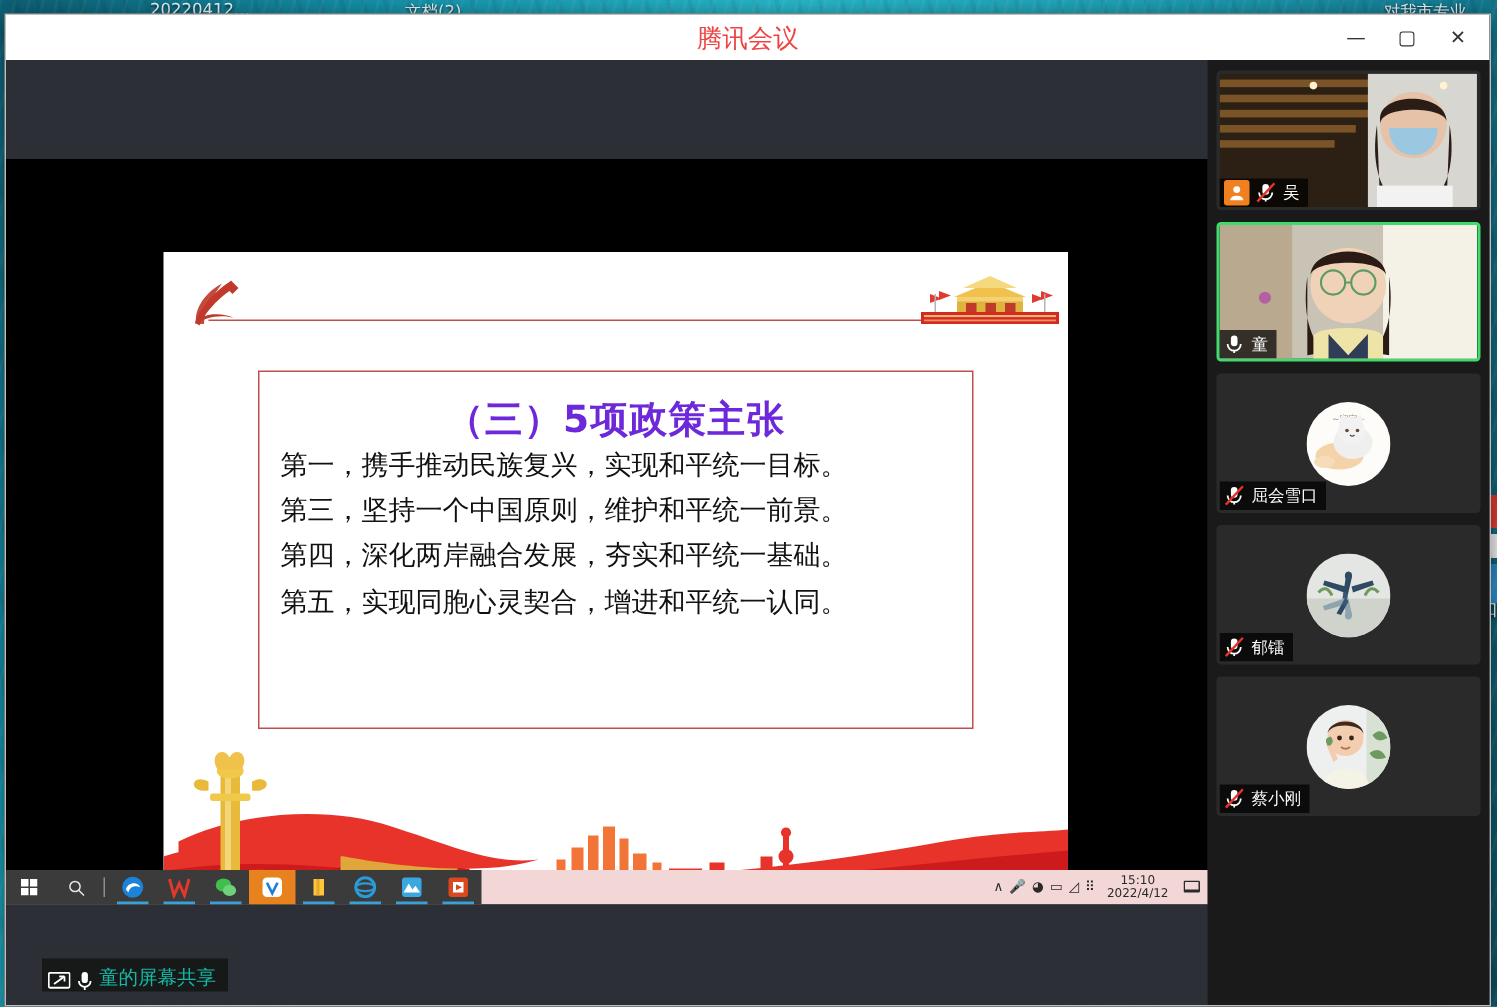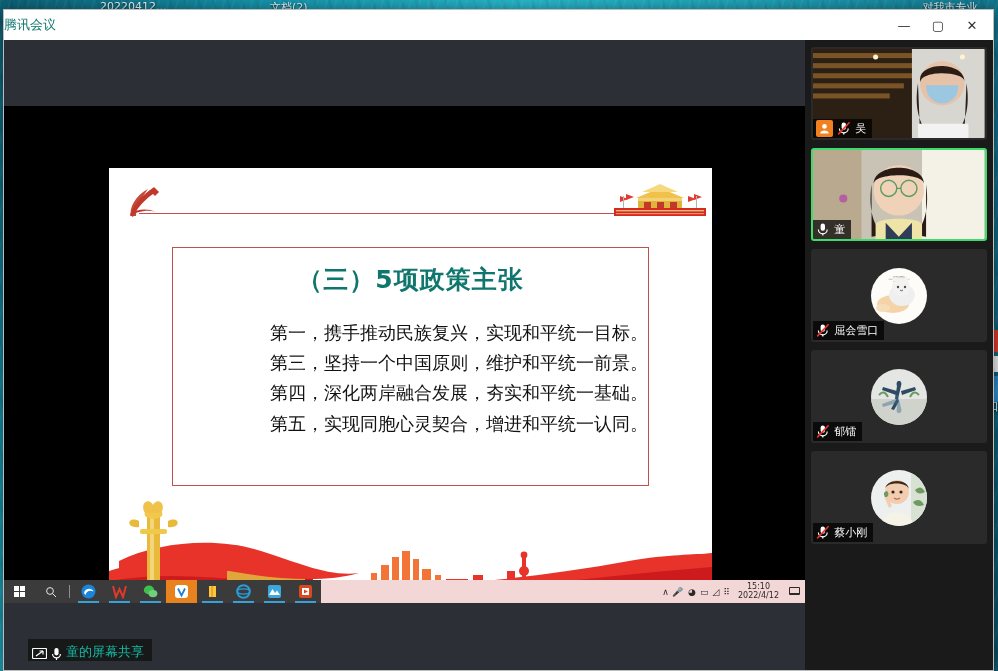--- a/index.html
+++ b/index.html
@@ -47,22 +47,22 @@
     background: #1c1c1c;
     border: 1px solid #bdbdbd;
     box-shadow: 0 2px 14px rgba(0,0,0,.5);
     overflow: hidden;
   }
   #titlebar {
     height: 30px; background: #ffffff;
     display: flex; align-items: center; position: relative;
   }
   #titlebar .title {
-    position: absolute; left: 0; right: 0; 
-    font-size: 13px; color: #0f766e;
+    position: absolute; left: 0; right: 0; text-align: center;
+    font-size: 17px; color: #ef4444;
   }
   #winbtns { position: absolute; right: 4px; display: flex; }
   #winbtns div {
     width: 34px; height: 28px; display: flex; align-items: center;
     justify-content: center; color: #333; font-size: 13px;
   }
 
   #meeting-body {
     position: absolute; top: 30px; left: 0; right: 0; bottom: 0;
     display: flex;
@@ -102,24 +102,24 @@
 
   
   .title-box {
     position: absolute; left: 63px; top: 79px; right: 63px; height: 239px;
     border: 1.5px solid #c0504d;
   }
   .slide-title {
     margin-top: 15px;
     text-align: center;
     font-size: 25px; font-weight: bold;
-    color: #0f766e;
+    color: #6d28d9;
     letter-spacing: 1px;
   }
-  .slide-list { margin-top: 22px; padding-left: 14px; text-align: right; }
+  .slide-list { margin-top: 0; padding-left: 14px; }
   .slide-list li {
     list-style: none;
     font-size: 18px; color: #111;
     line-height: 1.68;
     white-space: nowrap;
   }
 
   
   .deco { position: absolute; left: 0; right: 0; bottom: 0; height: 110px; overflow: hidden; }
 

